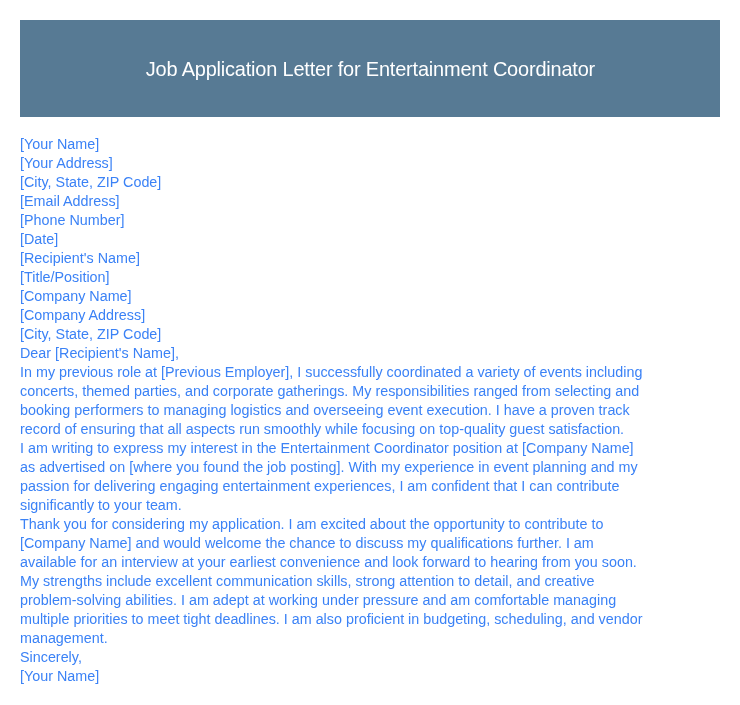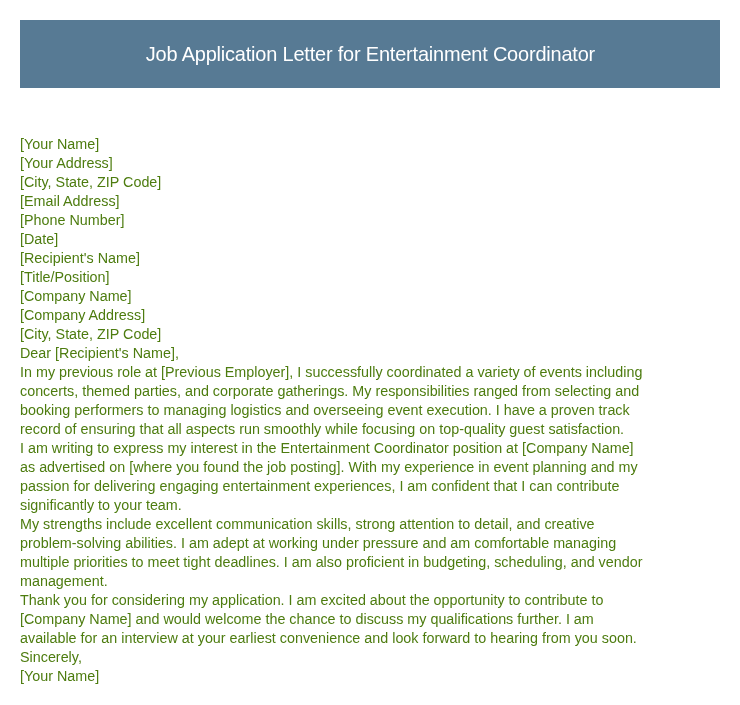--- a/index.html
+++ b/index.html
@@ -12,40 +12,40 @@
       height: 705px;
       position: relative;
       overflow: hidden;
       font-family: "Liberation Sans", sans-serif;
     }
     .header {
       position: absolute;
       left: 20px;
       top: 20px;
       width: 700px;
-      height: 68px;
+      height: 97px;
       background: #577a94;
       display: flex;
       align-items: center;
       justify-content: center;
     }
     .header-title {
       color: #ffffff;
       font-size: 21px;
       font-weight: normal;
       letter-spacing: -0.2px;
       transform: scaleX(0.95);
       white-space: nowrap;
     }
     .letter {
       position: absolute;
       left: 20px;
       top: 134px;
       width: 720px;
-      color: #4d7c0f;
+      color: #3b82f6;
       font-size: 15.5px;
       line-height: 19px;
     }
     .line {
       display: block;
       height: 19px;
       white-space: nowrap;
       transform-origin: left center;
       transform: scaleX(0.925);
     }
@@ -83,27 +83,27 @@
   </div>
 
   <div>
     <span class="line">I am writing to express my interest in the Entertainment Coordinator position at [Company Name]</span>
     <span class="line">as advertised on [where you found the job posting]. With my experience in event planning and my</span>
     <span class="line">passion for delivering engaging entertainment experiences, I am confident that I can contribute</span>
     <span class="line">significantly to your team.</span>
   </div>
 
   <div>
+    <span class="line">Thank you for considering my application. I am excited about the opportunity to contribute to</span>
+    <span class="line">[Company Name] and would welcome the chance to discuss my qualifications further. I am</span>
+    <span class="line">available for an interview at your earliest convenience and look forward to hearing from you soon.</span>
+  </div>
+
+  <div>
     <span class="line">My strengths include excellent communication skills, strong attention to detail, and creative</span>
     <span class="line">problem-solving abilities. I am adept at working under pressure and am comfortable managing</span>
     <span class="line">multiple priorities to meet tight deadlines. I am also proficient in budgeting, scheduling, and vendor</span>
     <span class="line">management.</span>
-  </div>
-
-  <div>
-    <span class="line">Thank you for considering my application. I am excited about the opportunity to contribute to</span>
-    <span class="line">[Company Name] and would welcome the chance to discuss my qualifications further. I am</span>
-    <span class="line">available for an interview at your earliest convenience and look forward to hearing from you soon.</span>
   </div>
 
   <span class="line">Sincerely,</span>
   <span class="line">[Your Name]</span>
 </div>
 
 </body></html>

